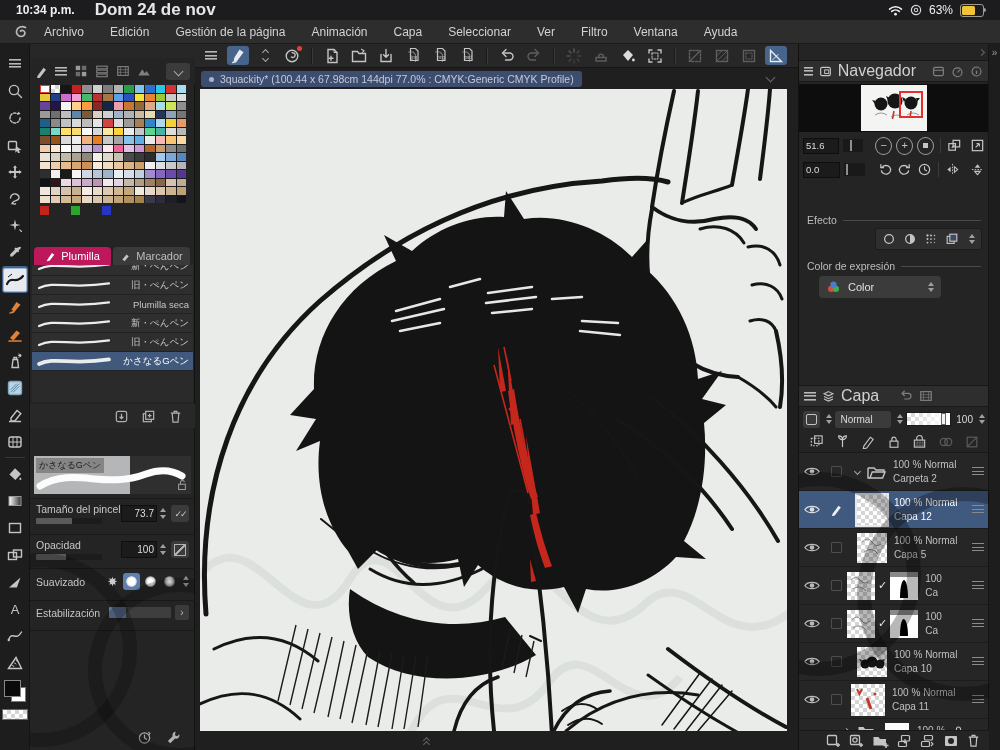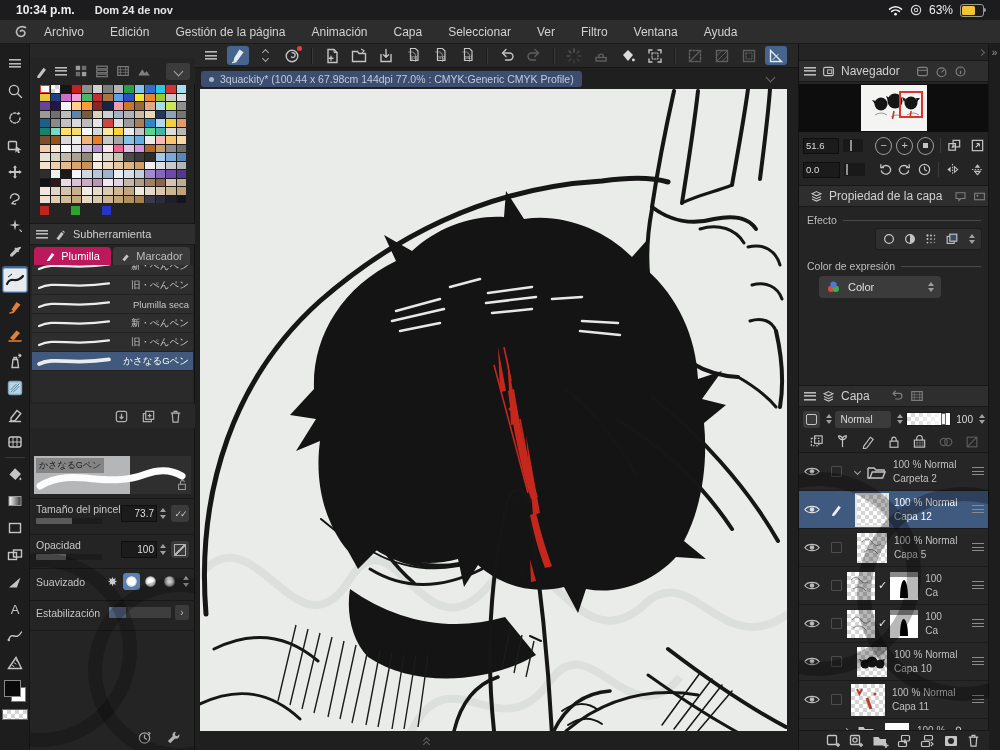--- a/index.html
+++ b/index.html
@@ -25,21 +25,21 @@
   .tri-u{width:0;height:0;border-left:3.5px solid transparent;border-right:3.5px solid transparent;border-bottom:4.5px solid #9f9f9f}
   .tri-d{width:0;height:0;border-left:3.5px solid transparent;border-right:3.5px solid transparent;border-top:4.5px solid #9f9f9f}
   .checker{background-color:#fff;background-image:
      linear-gradient(45deg,#d5d5d5 25%,transparent 25%,transparent 75%,#d5d5d5 75%),
      linear-gradient(45deg,#d5d5d5 25%,transparent 25%,transparent 75%,#d5d5d5 75%);
      background-size:8px 8px;background-position:0 0,4px 4px}
 
   
   #statusbar{left:0;top:0;width:1000px;height:20px;background:#1c1c1e;display:flex;align-items:center;padding:0 16px;box-sizing:border-box}
   #statusbar .time{font-weight:bold;font-size:12px;color:#efefef}
-  #statusbar .date{margin-left:20px;font-size:11px;color:#e6e6e6;font-weight:bold}
+  #statusbar .date{margin-left:20px;font-size:17px;color:#e6e6e6;font-weight:bold}
   #statusbar .right{margin-left:auto;display:flex;align-items:center;gap:7px}
   .batt{position:relative;width:22px;height:11px;border:1px solid #9a9a9a;border-radius:3px}
   .batt::after{content:"";position:absolute;right:-3px;top:3px;width:2px;height:4px;background:#9a9a9a;border-radius:0 2px 2px 0}
   .batt .fill{position:absolute;left:1px;top:1px;bottom:1px;width:60%;background:#f2c335;border-radius:1.5px}
 
   
   #menubar{left:0;top:20px;width:1000px;height:24px;background:#2d2d2d;display:flex;align-items:center;border-bottom:1px solid #1a1a1a;box-sizing:border-box}
   #menubar .logo{margin:0 14px 0 12px}
   .menu-item{font-size:12px;color:#d2d2d2;margin-right:26px;white-space:nowrap;cursor:default}
 
@@ -117,21 +117,21 @@
   #doctab .dot{width:5px;height:5px;border-radius:50%;background:#a9b4c6}
   #doctab .t{font-size:10.5px;color:#c2cad9;white-space:nowrap}
   #docchev{position:absolute;right:14px;top:6px}
   #canvas{position:absolute;left:5px;top:21px;width:587px;height:642px;background:#eaece9;overflow:hidden}
   #canvas-bottom{position:absolute;left:0;top:666px;width:593px;height:16px;display:flex;align-items:center;justify-content:center;gap:0;flex-direction:column}
 
   
   #rightpanel{left:798px;top:44px;width:190px;height:706px;background:#242424;border-left:1px solid #121212;box-sizing:border-box}
   #rightstrip{left:988px;top:44px;width:12px;height:706px;background:#1d1d1d;border-left:1px solid #141414;box-sizing:border-box;text-align:center}
   .pheader{display:flex;align-items:center;gap:6px;padding:0 5px;height:22px;background:#2e2e2e;border-top:1px solid #171717;border-bottom:1px solid #191919;box-sizing:border-box}
-  .pheader .title{font-size:12px;color:#d0d0d0;white-space:nowrap}
+  .pheader .title{font-size:16px;color:#d0d0d0;white-space:nowrap}
   .ptabicon{opacity:.55}
   #navpreview{position:absolute;left:0;top:40px;width:190px;height:48px;background:#0d0d0d;display:flex;align-items:center;justify-content:center}
   .navrow{position:absolute;left:0;width:190px;height:23px;display:flex;align-items:center;gap:4px;padding:0 4px;box-sizing:border-box}
   .navbox{width:32px;height:14px;background:#1b1b1b;border:1px solid #0e0e0e;color:#dcdcdc;font-size:9.5px;line-height:14px;padding:0 2px}
   .navtrack{width:22px;height:13px;background:#191919;position:relative}
   .navtrack .h{position:absolute;top:1px;bottom:1px;width:2px;background:#8f8f8f}
   .circbtn{width:16px;height:16px;border:1.2px solid #9d9d9d;border-radius:50%;display:flex;align-items:center;justify-content:center;color:#c4c4c4;font-size:11px;line-height:1}
   .vsep{width:1px;height:15px;background:#3c3c3c;margin:0 2px}
   .efline{flex:1;height:1px;background:#4a4a4a;margin-left:6px}
   .efbox{position:absolute;display:flex;align-items:center;gap:7px;background:#2f2f2f;border:1px solid #1c1c1c;border-radius:3px;padding:3px 6px}
@@ -744,30 +744,20 @@
         <div class="pcell" style="background: rgb(44, 44, 58);"></div>
         <div class="pcell" style="background: rgb(31, 31, 44);"></div>
         <div class="pcell" style="background: rgb(20, 20, 32);"></div>
       </div>
     <div id="swatchrow">
         <span class="miniswatch" style="background: rgb(192, 37, 29);"></span>
         <span class="miniswatch" style="background: rgb(44, 165, 44);"></span>
         <span class="miniswatch" style="background: rgb(39, 52, 196);"></span>
       </div>
 
-    <div id="subtool-header">
-      <span class="ham"></span>
-      <span>
-          <svg width="13" height="13" viewBox="0 0 16 16">
-            <path d="M3 13l6-8 3 2.2-6 8z" fill="#c4c4c4"></path>
-            <path d="M10.5 3.5l2.5 2" stroke="#c4c4c4" stroke-width="1.3"></path>
-          </svg>
-        </span>
-      <span class="title">Subherramienta</span>
-    </div>
     <div id="subtool-tabs">
       <div class="sttab sel">
         <svg width="11" height="11" viewBox="0 0 16 16">
             <path d="M3 13.5L10 3l3.5 2.5-7 8.5-4 1z" fill="#fff"></path>
           </svg>
         <span>Plumilla</span>
       </div>
       <div class="sttab">
         <svg width="11" height="11" viewBox="0 0 16 16">
             <path d="M3.5 12.5l6-7.5 3.2 2.5-6 7.5z" fill="#c4c4c4"></path>
@@ -1188,41 +1178,20 @@
         </span>
       <span style="margin-left:6px">
           <svg width="15" height="15" viewBox="0 0 16 16">
             <path d="M2 8h12" stroke="#c4c4c4" stroke-width="1" stroke-dasharray="1.6 1.4"></path>
             <path d="M5 6L8 2.5 11 6z" fill="#c4c4c4"></path>
             <path d="M5 10l3 3.5 3-3.5z" fill="none" stroke="#c4c4c4" stroke-width="1.1"></path>
           </svg>
         </span>
     </div>
 
-    <div class="pheader" style="position:absolute;top:141px;left:0;width:190px">
-      <span class="ham"></span>
-      <span>
-          <svg width="13" height="13" viewBox="0 0 16 16">
-            <path d="M8 2l5.5 2.6L8 7.2 2.5 4.6z" fill="none" stroke="#c4c4c4" stroke-width="1.3"></path>
-            <path d="M2.5 8l5.5 2.6L13.5 8M2.5 11l5.5 2.6 5.5-2.6" fill="none" stroke="#c4c4c4" stroke-width="1.3"></path>
-          </svg>
-        </span>
-      <span class="title">Propiedad de la capa</span>
-      <span class="ptabicon" style="margin-left:6px">
-          <svg width="13" height="13" viewBox="0 0 16 16">
-            <path d="M2.5 3.5h11v7h-5L6 13V10.5H2.5z" fill="none" stroke="#c4c4c4" stroke-width="1.3"></path>
-          </svg>
-        </span>
-      <span class="ptabicon">
-          <svg width="13" height="13" viewBox="0 0 16 16">
-            <rect x="2" y="4" width="12" height="8" fill="none" stroke="#c4c4c4" stroke-width="1.3"></rect>
-            <circle cx="5.5" cy="7" r="1.2" fill="#c4c4c4"></circle>
-          </svg>
-        </span>
-    </div>
     <div class="row" style="position:absolute;top:170px;left:8px;width:174px">
       <span style="font-size:10.5px;color:#bdbdbd">Efecto</span>
         <span class="efline"></span>
     </div>
     <div class="efbox" style="top:184px;right:6px">
       <span>
           <svg width="14" height="14" viewBox="0 0 16 16">
             <circle cx="8" cy="8" r="5" fill="none" stroke="#c4c4c4" stroke-width="1.4"></circle>
           </svg>
         </span>

